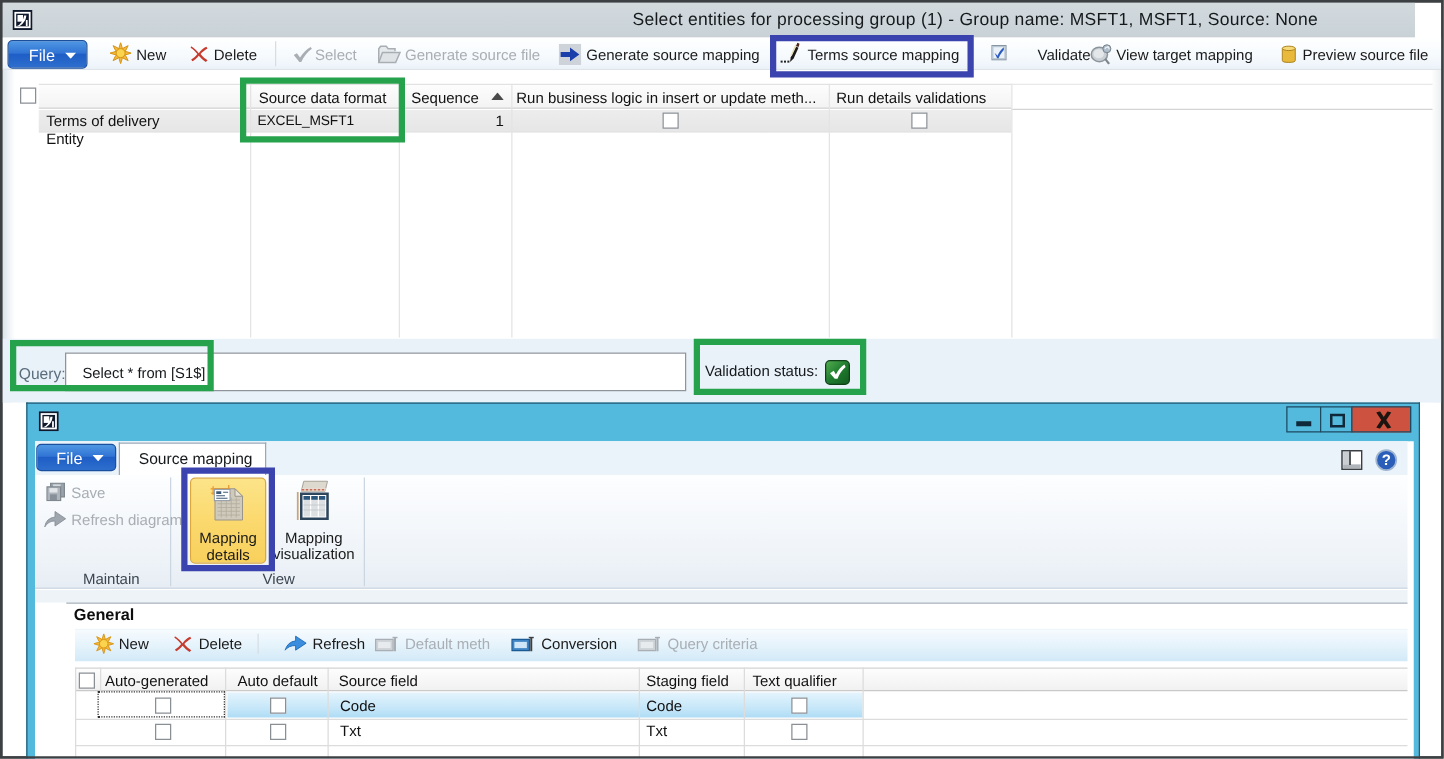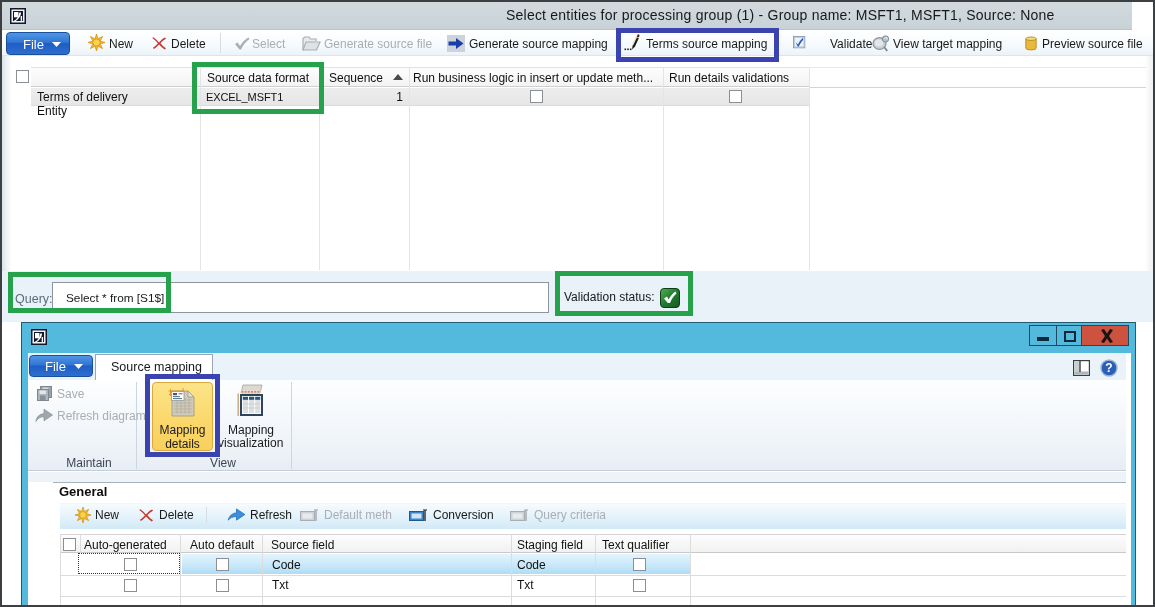--- a/index.html
+++ b/index.html
@@ -279,21 +279,21 @@
         <rect x="6.8" y="12.8" width="5.2" height="3" fill="#2a567e"></rect>
         <rect x="13" y="12.8" width="5.2" height="3" fill="#2a567e"></rect>
         <rect x="19.2" y="12.8" width="5" height="3" fill="#2a567e"></rect>
         <g stroke="#c3c7ca" stroke-width="0.7">
             <line x1="6.8" y1="20" x2="24.2" y2="20"></line>
             <line x1="6.8" y1="24" x2="24.2" y2="24"></line>
           </g>
       </g>
     </svg>
     <div class="tbtxt" style="left:193px;top:70px;width:60px;text-align:center;">Mapping</div>
-    <div class="tbtxt" style="left:190px;top:83px;width:66px;">visualization</div>
+    <div class="tbtxt" style="left:190px;top:83px;width:66px;text-align:center;">visualization</div>
 
     <div class="abs" style="left:30px;top:103px;width:62px;text-align:center;font-size:12px;color:#3d4650;">Maintain</div>
     <div class="abs" style="left:164px;top:103px;width:62px;text-align:center;font-size:12px;color:#3d4650;">View</div>
 
     <div class="abs" style="left:0;top:119px;width:1098px;height:10px;background:#eef3f8;"></div>
     <div class="abs" style="left:25px;top:129px;width:1073px;height:1px;background:#a7b1bb;"></div>
 
     <div class="abs" style="left:31px;top:131px;font-size:13px;font-weight:bold;color:#0d0d0d;">General</div>
 
     <div class="abs" style="left:32px;top:150px;width:1066px;height:26px;background:linear-gradient(#f6fbfe,#e3f2fb 55%,#d2e9f7);border-top:1px solid #eef6fb;"></div>

